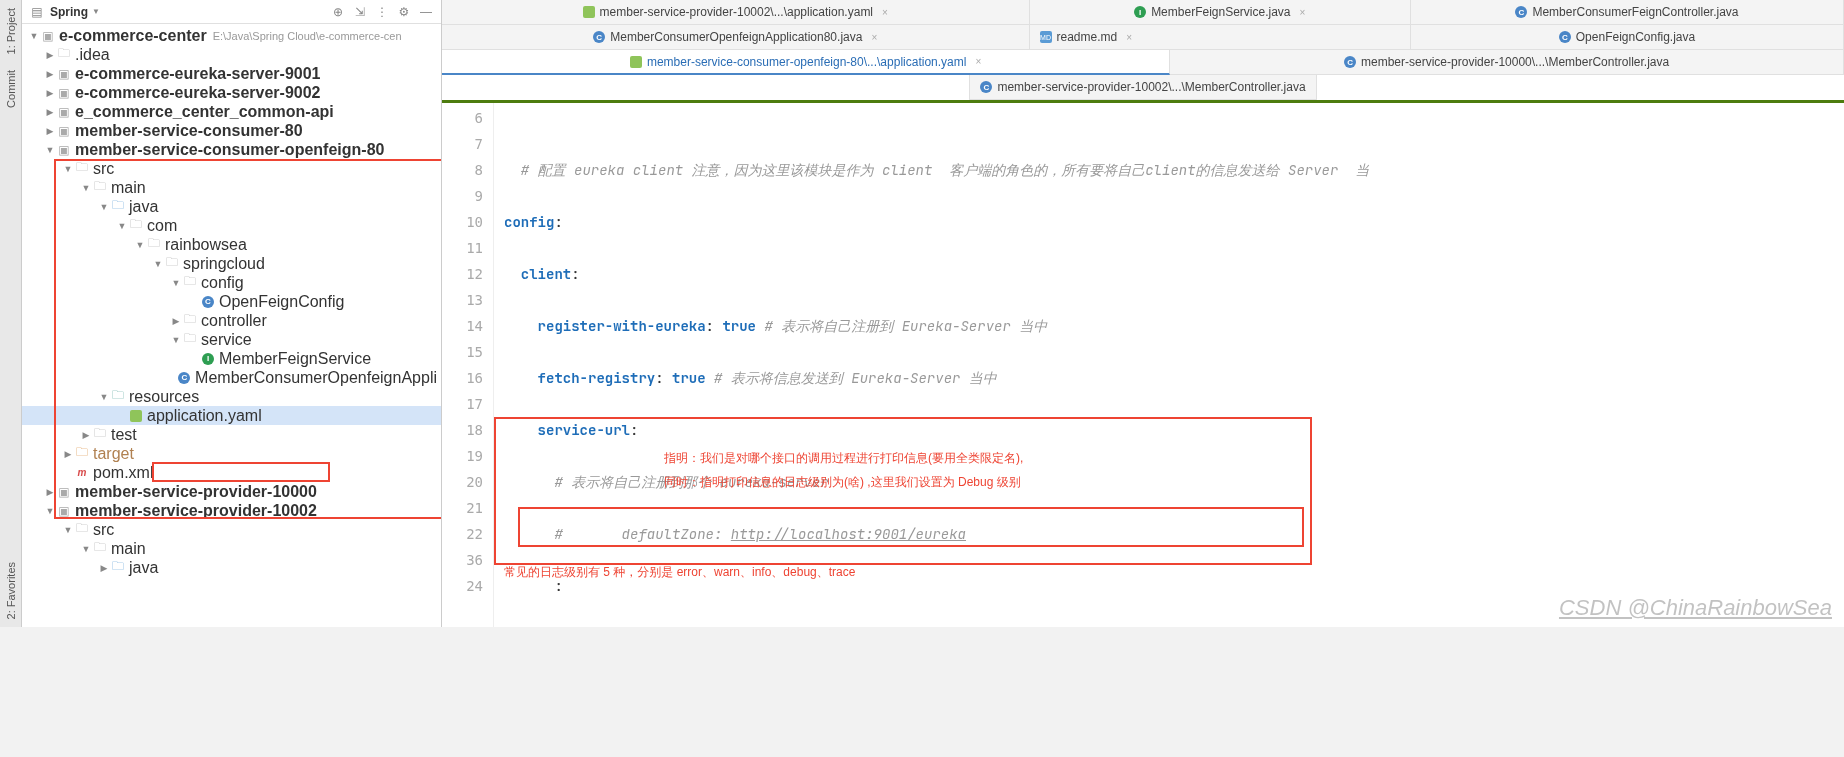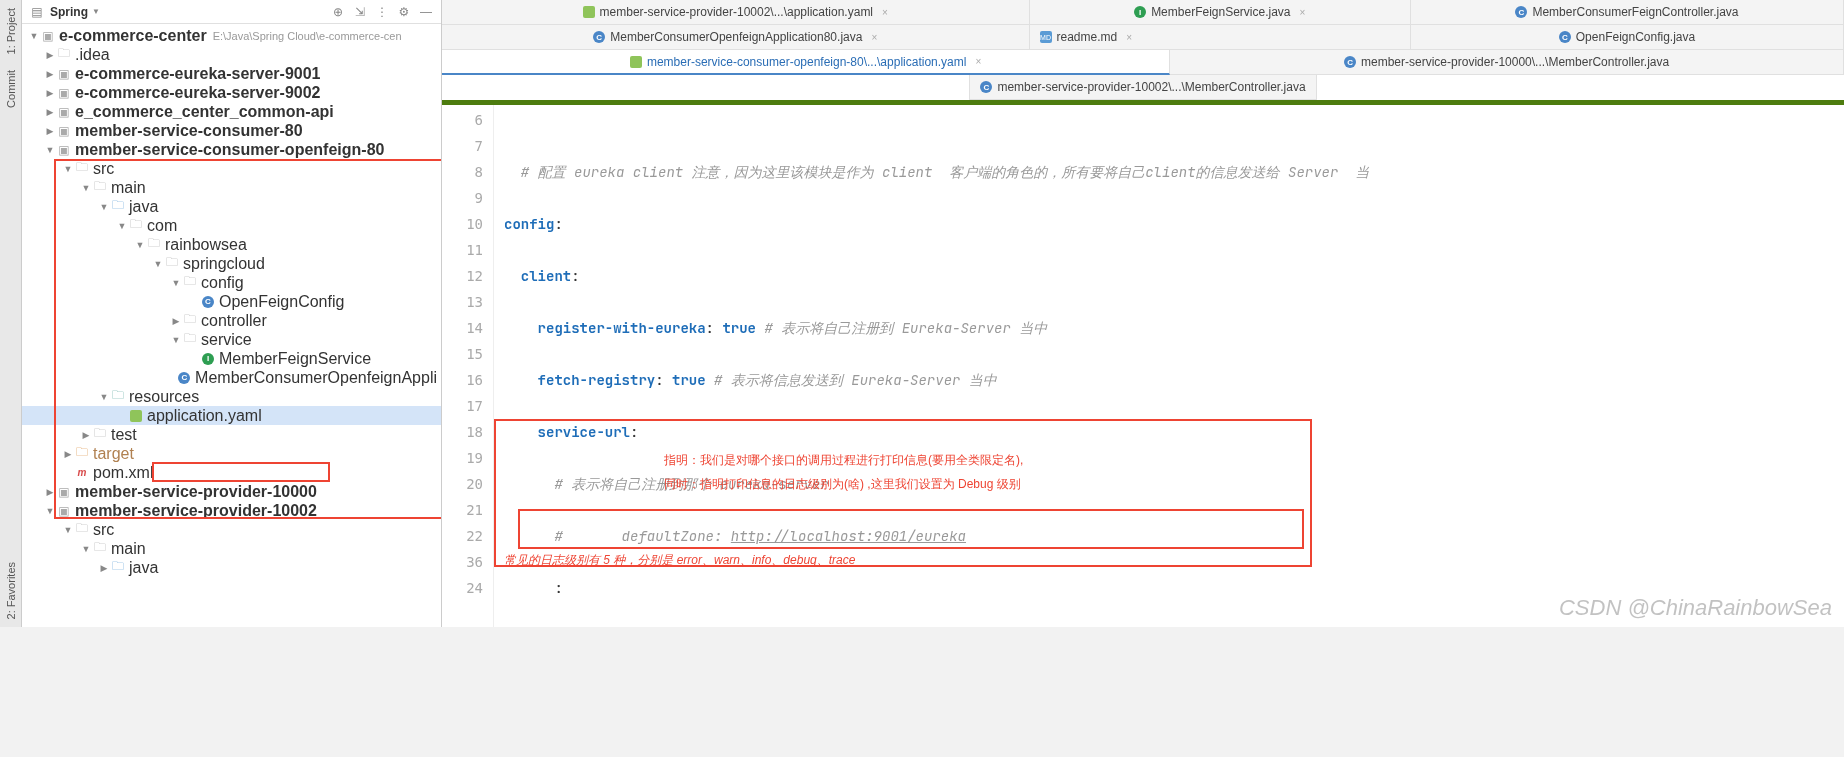--- a/index.html
+++ b/index.html
@@ -23,36 +23,36 @@
 .tree-hint { color: #999; margin-left: 6px; font-size: 11px; }
 .folder-blue { color: #62a3d8; }
 .folder-teal { color: #5fa8a0; }
 .folder-gray { color: #aaa; }
 .class-icon { width: 12px; height: 12px; border-radius: 50%; background: #4a86c7; color: #fff; font-size: 8px; display: inline-flex; align-items: center; justify-content: center; font-weight: bold; }
 .interface-icon { width: 12px; height: 12px; border-radius: 50%; background: #2e9e52; color: #fff; font-size: 8px; display: inline-flex; align-items: center; justify-content: center; font-weight: bold; }
 .yaml-icon { width: 12px; height: 12px; background: #8fc45a; border-radius: 2px; }
 .maven-icon { color: #d84a4a; font-weight: bold; font-size: 10px; font-style: italic; }
 .redbox { border: 2px solid #e43; position: absolute; pointer-events: none; }
 .editor-area { flex: 1; display: flex; flex-direction: column; background: #fff; }
-.tabs { display: flex; flex-direction: column; border-bottom: 5px solid #4d7c0f; }
+.tabs { display: flex; flex-direction: column; border-bottom: 3px solid #4d7c0f; }
 .tabs-row { display: flex; height: 25px; }
 .tab { display: flex; align-items: center; padding: 0 10px; gap: 5px; border-right: 1px solid #e0e0e0; border-bottom: 1px solid #e0e0e0; background: #f4f4f4; cursor: pointer; font-size: 12px; color: #444; position: relative; }
 .tab.active { background: #fff; border-bottom: 2px solid #4a86c7; }
 .tab .close { color: #aaa; font-size: 10px; margin-left: 4px; }
 .tab-icon { width: 12px; height: 12px; display: inline-flex; }
 .md-icon { width: 12px; height: 12px; background: #5a9bd5; border-radius: 2px; font-size: 7px; color: #fff; display: inline-flex; align-items: center; justify-content: center; }
 .code-area { flex: 1; display: flex; position: relative; overflow: hidden; }
 .gutter { width: 52px; background: #fff; border-right: 1px solid #eee; text-align: right; padding-right: 10px; color: #aaa; font-family: Consolas, monospace; font-size: 14px; line-height: 26px; padding-top: 2px; }
 .code { flex: 1; font-family: Consolas, "JetBrains Mono", monospace; font-size: 14px; line-height: 26px; padding-left: 10px; padding-top: 2px; position: relative; white-space: pre; }
 .kw-key { color: #1e6db8; font-weight: bold; }
 .kw-val { color: #1e6db8; font-weight: bold; }
 .comment { color: #999; font-style: italic; }
 .link { text-decoration: underline; }
 .annotation { position: absolute; color: #e43; font-size: 12px; font-family: "Microsoft YaHei", sans-serif; }
-.watermark { position: absolute; right: 12px; bottom: 6px; color: rgba(120,120,120,0.45); font-size: 22px; font-style: italic; pointer-events: none; }
+.watermark { position: absolute; right: 12px; bottom: 6px; color: rgba(120,120,120,0.45); font-size: 22px; font-style: italic; pointer-events: none; text-decoration: underline; }
 </style>
 </head>
 <body>
 
 <div class="app">
 
   <div class="left-rail">
     <div class="rail-item">1: Project</div>
     <div class="rail-item">Commit</div>
     <div style="flex:1"></div>
@@ -354,19 +354,19 @@
 
 <div></div>
 <div></div>
 <div></div>
 
         
         <div class="redbox" style="left:0px; top:314px; width:818px; height:148px;"></div>
         <div class="redbox" style="left:24px; top:404px; width:786px; height:40px;"></div>
         <div class="annotation" style="left:170px; top:342px;">指明：我们是对哪个接口的调用过程进行打印信息(要用全类限定名),</div>
         <div class="annotation" style="left:170px; top:366px;">同时：指明打印信息的日志级别为(啥) ,这里我们设置为 Debug 级别</div>
-        <div class="annotation" style="left:10px; top:442px;font-style:italic;">常见的日志级别有 5 种，分别是 error、warn、info、debug、trace</div>
+        <div class="annotation" style="left:10px; top:456px;">常见的日志级别有 5 种，分别是 error、warn、info、debug、trace</div>
       </div>
     </div>
   </div>
 
   <div class="watermark">CSDN @ChinaRainbowSea</div>
 </div>
 
 </body></html>

